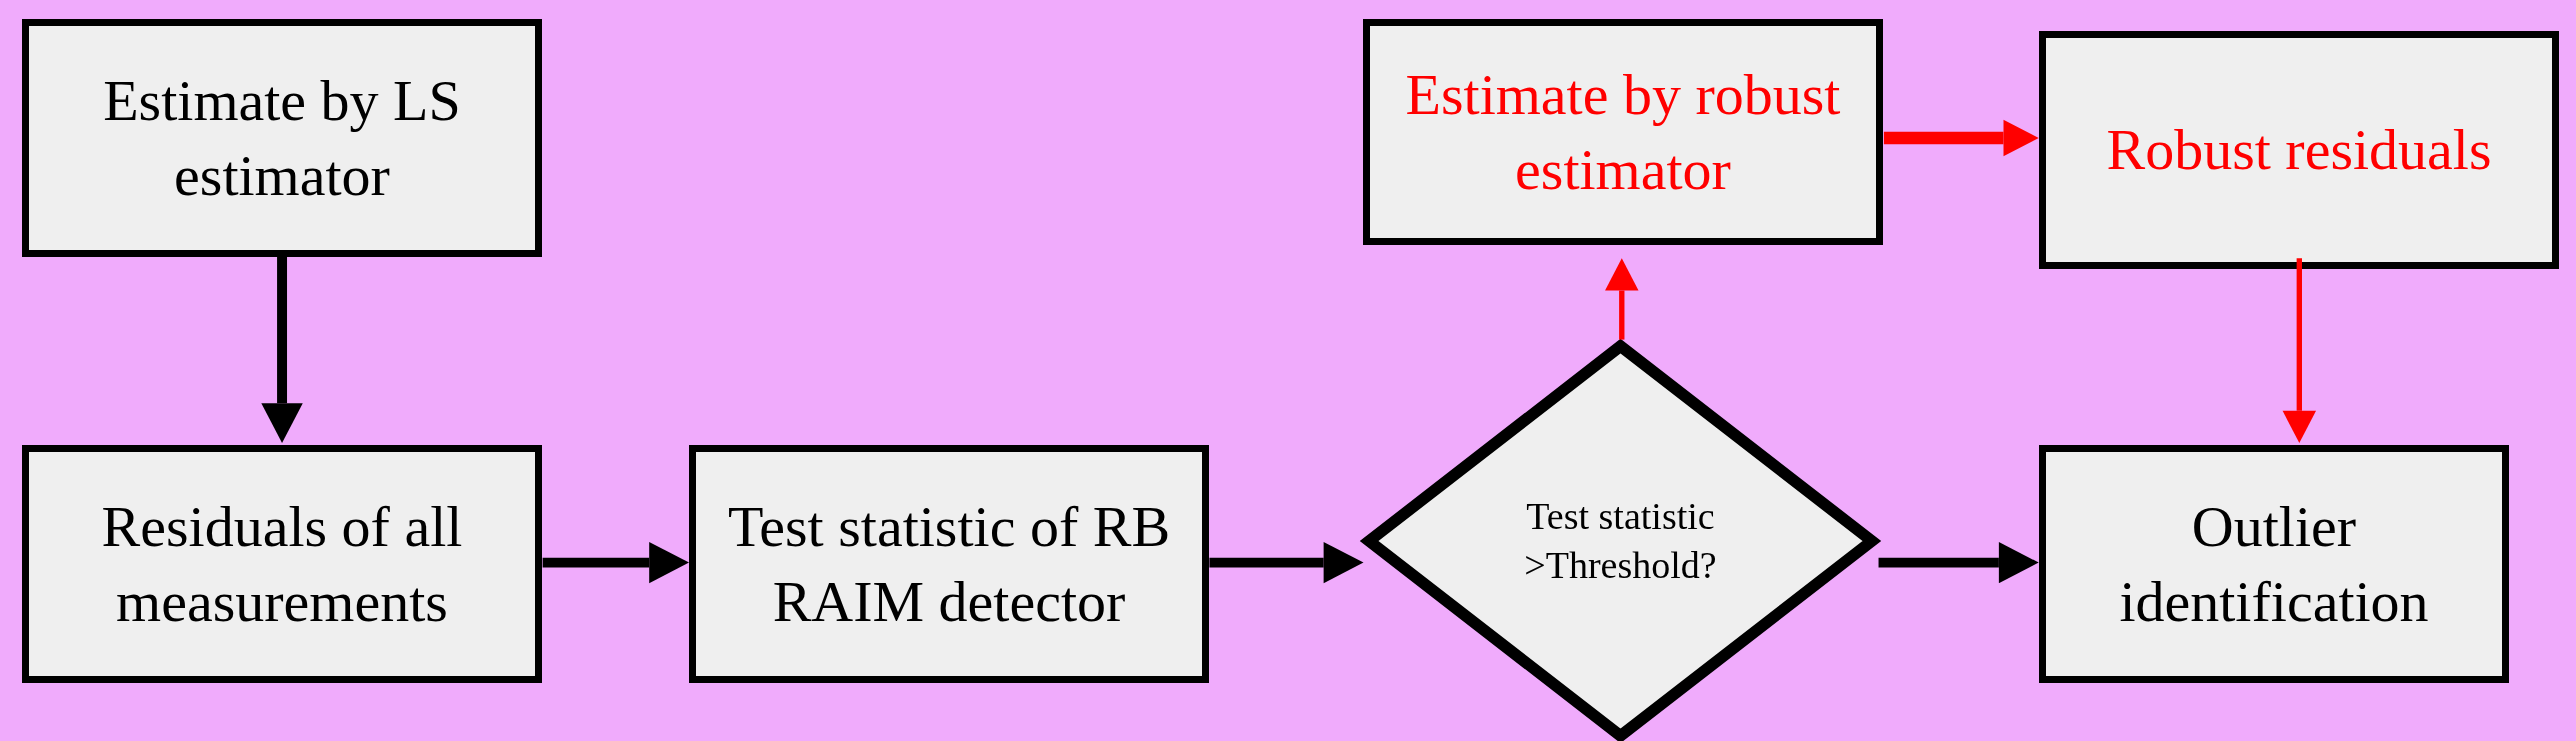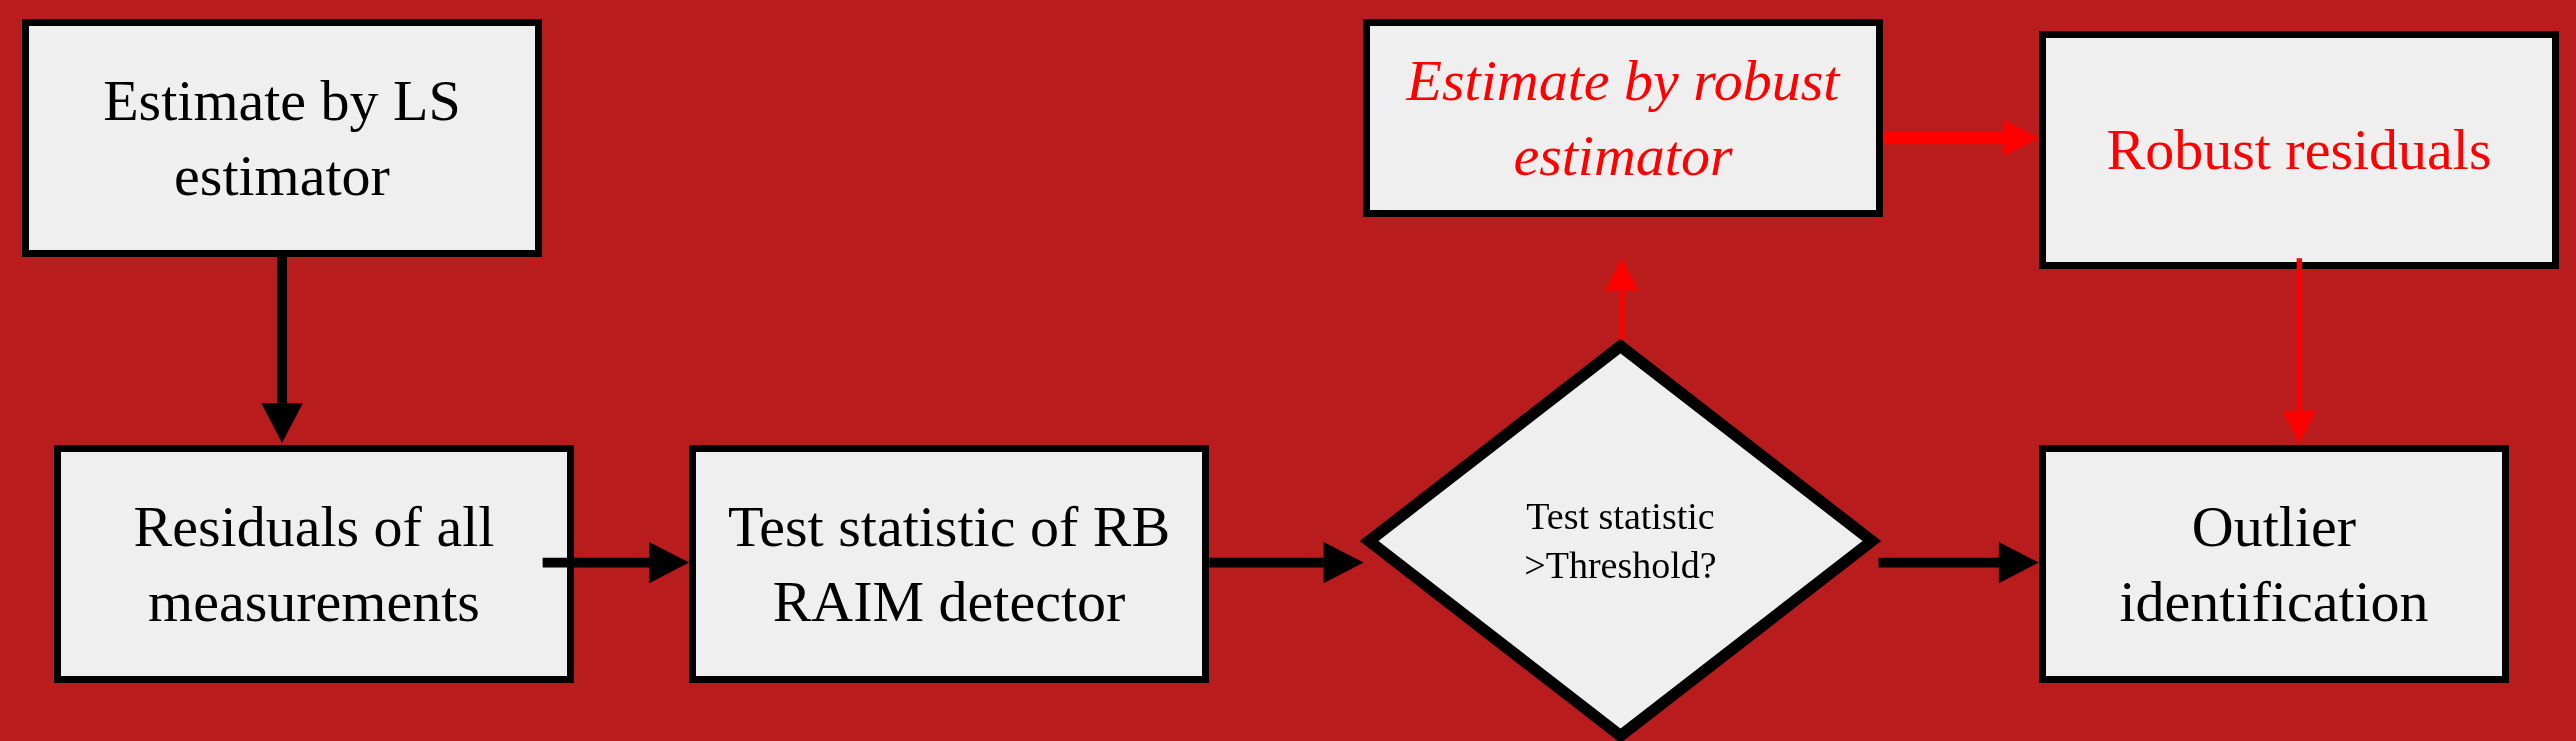--- a/index.html
+++ b/index.html
@@ -57,43 +57,43 @@
     left:0; top:0;
     width:2576px;
     height:742px;
     pointer-events:none;
   }
   #edges line{ stroke-linecap:butt; }
 </style>
 </head>
 <body>
 
-<div id="canvas" style="width: 2576px; height: 742px; background: #b91c1c;">
+<div id="canvas" style="width: 2576px; height: 742px; background: #f0abfc;">
 
   <div class="node" id="n0" style="left: 22px; top: 19px; width: 520px; height: 238px; background: rgb(239, 239, 239); border-color: rgb(0, 0, 0); color: rgb(0, 0, 0);">Estimate by LS
 estimator</div>
 
-  <div class="node" id="n1" style="left: 22px; top: 445px; width: 520px; height: 238px; background: rgb(239, 239, 239); border-color: rgb(0, 0, 0); color: rgb(0, 0, 0); margin-left: 32px;">Residuals of all
+  <div class="node" id="n1" style="left: 22px; top: 445px; width: 520px; height: 238px; background: rgb(239, 239, 239); border-color: rgb(0, 0, 0); color: rgb(0, 0, 0);">Residuals of all
 measurements</div>
 
   <div class="node" id="n2" style="left: 689px; top: 445px; width: 520px; height: 238px; background: rgb(239, 239, 239); border-color: rgb(0, 0, 0); color: rgb(0, 0, 0);">Test statistic of RB
 RAIM detector</div>
 
   <div class="diamond-wrap" id="n3w" style="left: 1363px; top: 340px; width: 515px; height: 402px;">
     <svg id="n3svg" viewBox="0 0 672 525" preserveAspectRatio="none" width="515" height="402">
       <polygon id="n3poly" points="336,8 664,262.5 336,517 8,262.5" fill="#efefef" stroke="#000000" stroke-width="15" stroke-linejoin="miter"></polygon>
     </svg>
     <div class="diamond-label">Test statistic
 &gt;Threshold?</div>
   </div>
 
   <div class="node" id="n4" style="left: 2039px; top: 445px; width: 470px; height: 238px; background: rgb(239, 239, 239); border-color: rgb(0, 0, 0); color: rgb(0, 0, 0);">Outlier
 identification</div>
 
-  <div class="node red-text" id="n5" style="left: 1363px; top: 19px; width: 520px; height: 198px; background: rgb(239, 239, 239); border-color: rgb(0, 0, 0); color: rgb(255, 0, 0); font-style: italic;">Estimate by robust
+  <div class="node red-text" id="n5" style="left: 1363px; top: 19px; width: 520px; height: 226px; background: rgb(239, 239, 239); border-color: rgb(0, 0, 0); color: rgb(255, 0, 0);">Estimate by robust
 estimator</div>
 
   <div class="node red-text" id="n6" style="left: 2039px; top: 31px; width: 520px; height: 238px; background: rgb(239, 239, 239); border-color: rgb(0, 0, 0); color: rgb(255, 0, 0);">Robust residuals</div>
 
   <svg id="edges" viewBox="0 0 3361 968">
     <g id="edge-ls-to-residuals">
         <line x1="368" y1="335" x2="368" y2="526" stroke="#000000" stroke-width="13"></line>
         <polygon points="368,578 340.96,526 395.04,526" fill="#000000"></polygon>
       </g>
     <g id="edge-residuals-to-detector">

